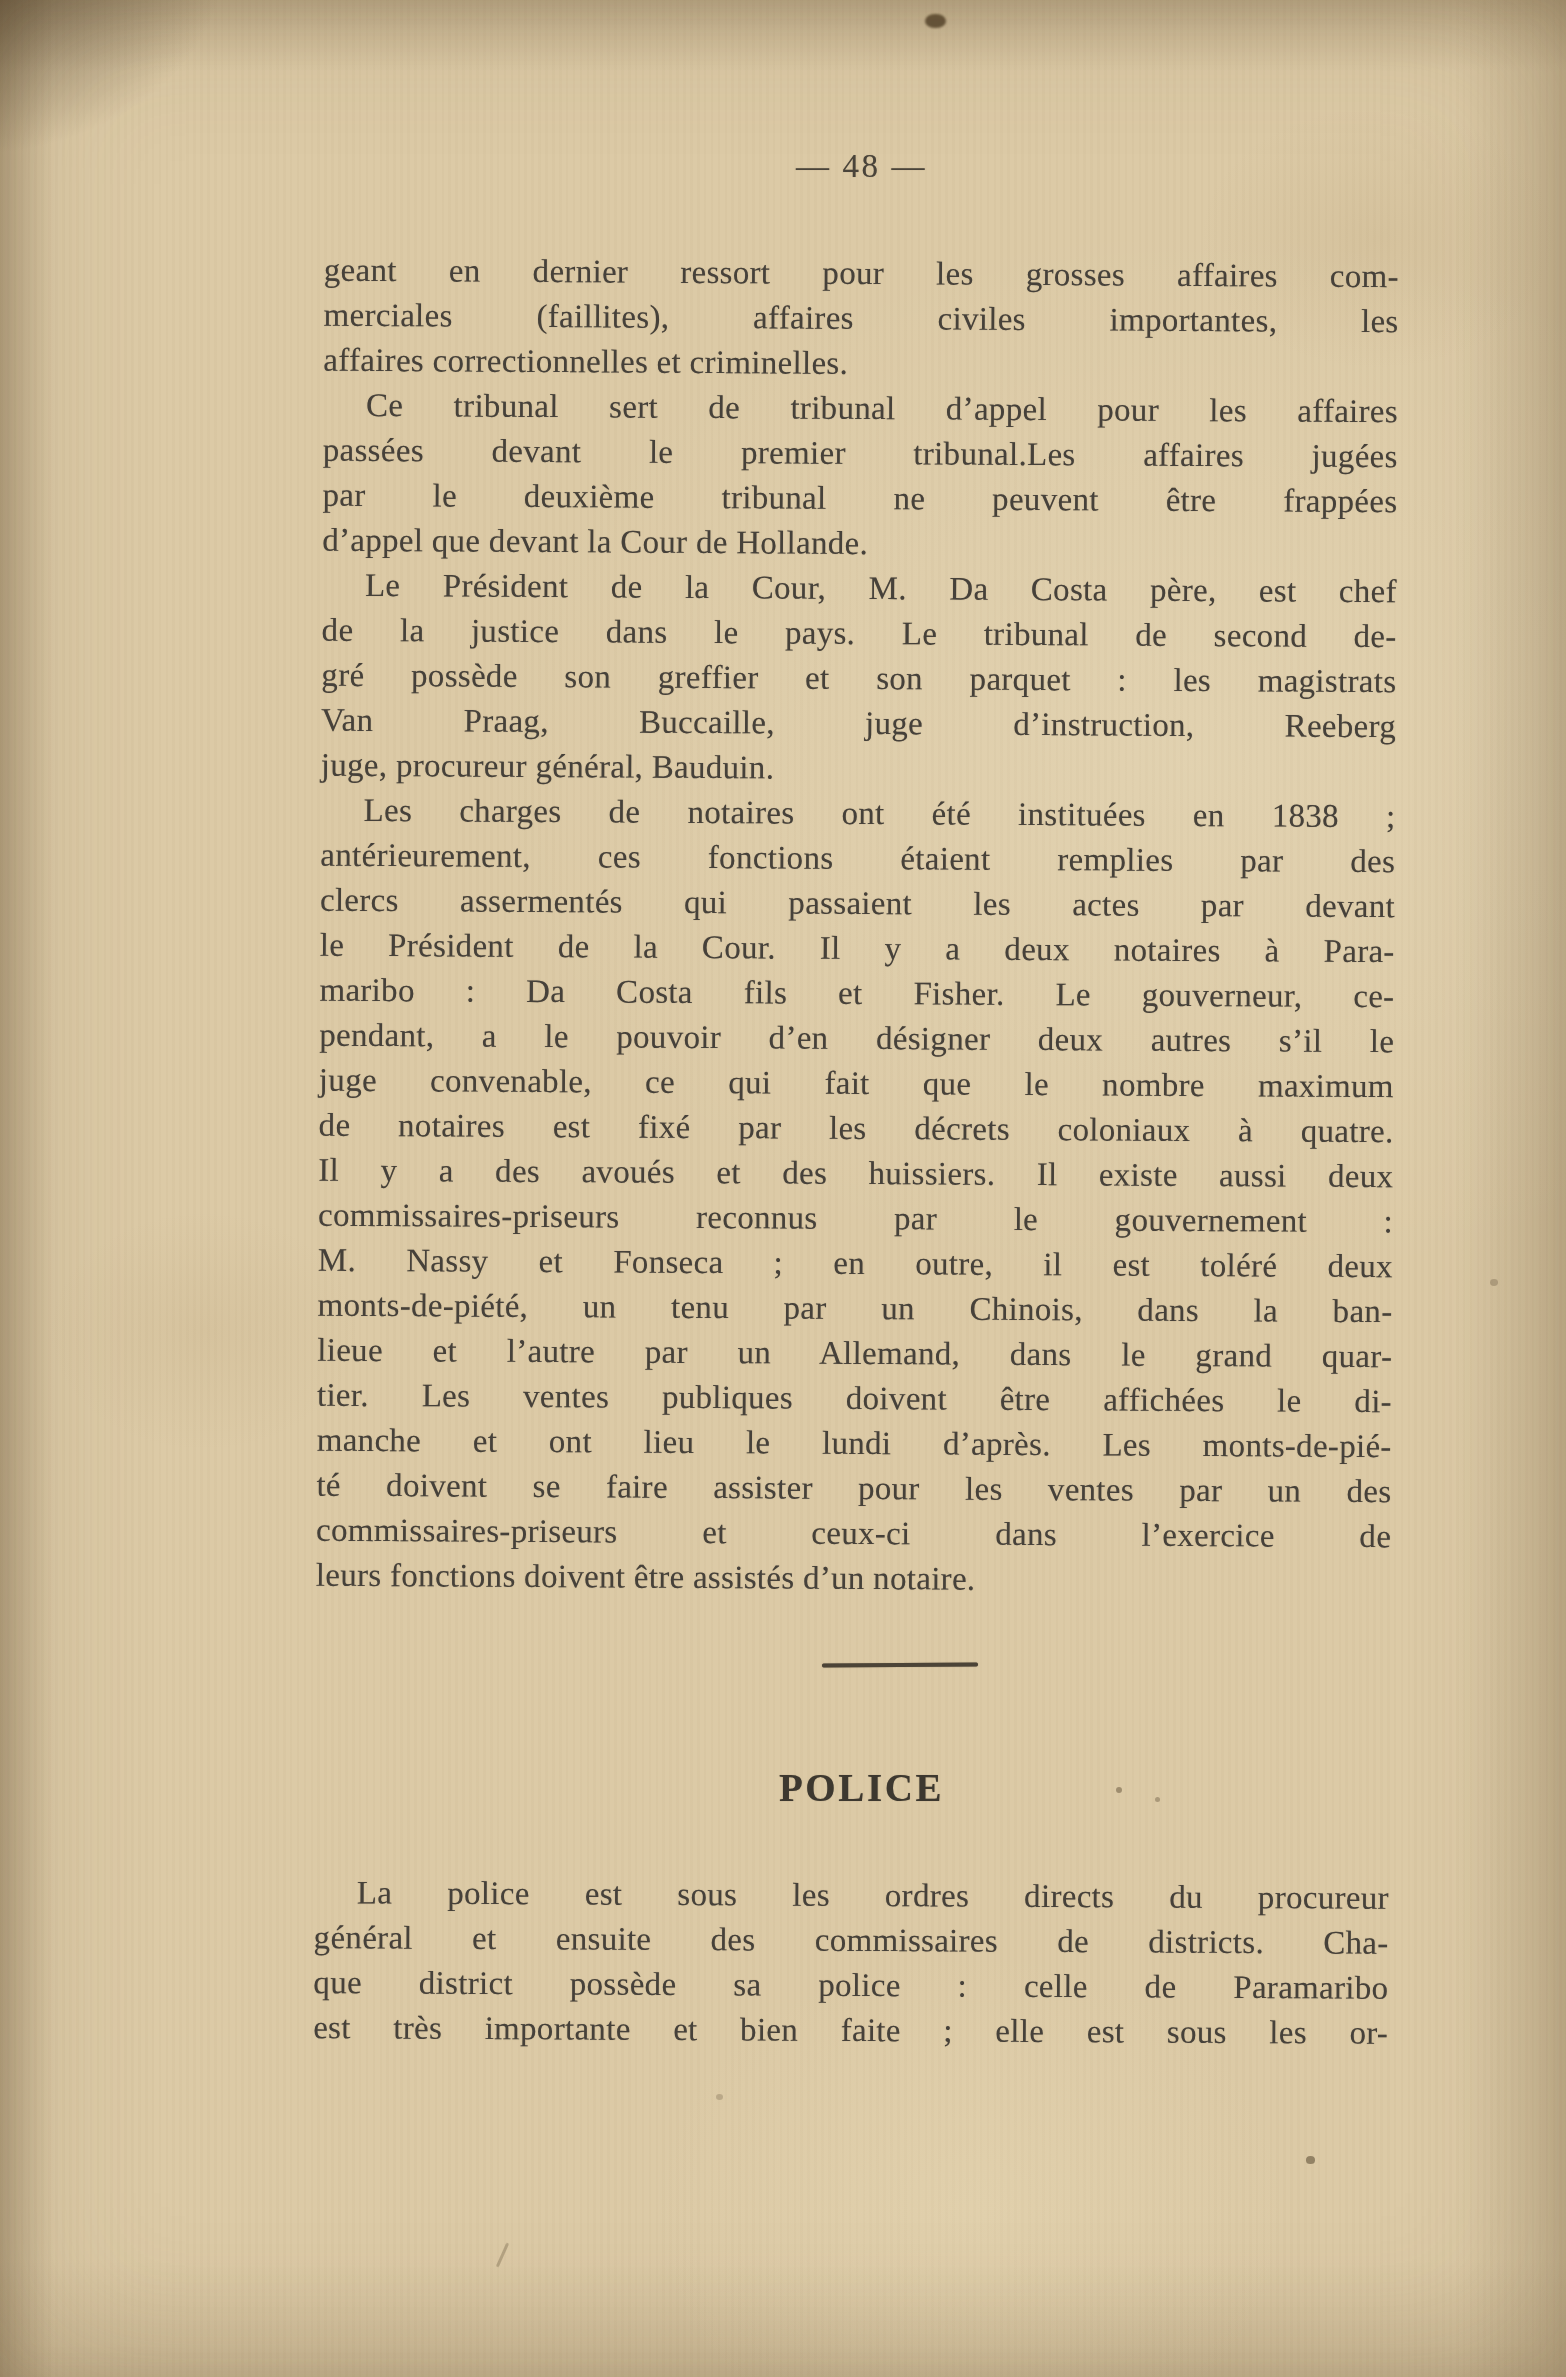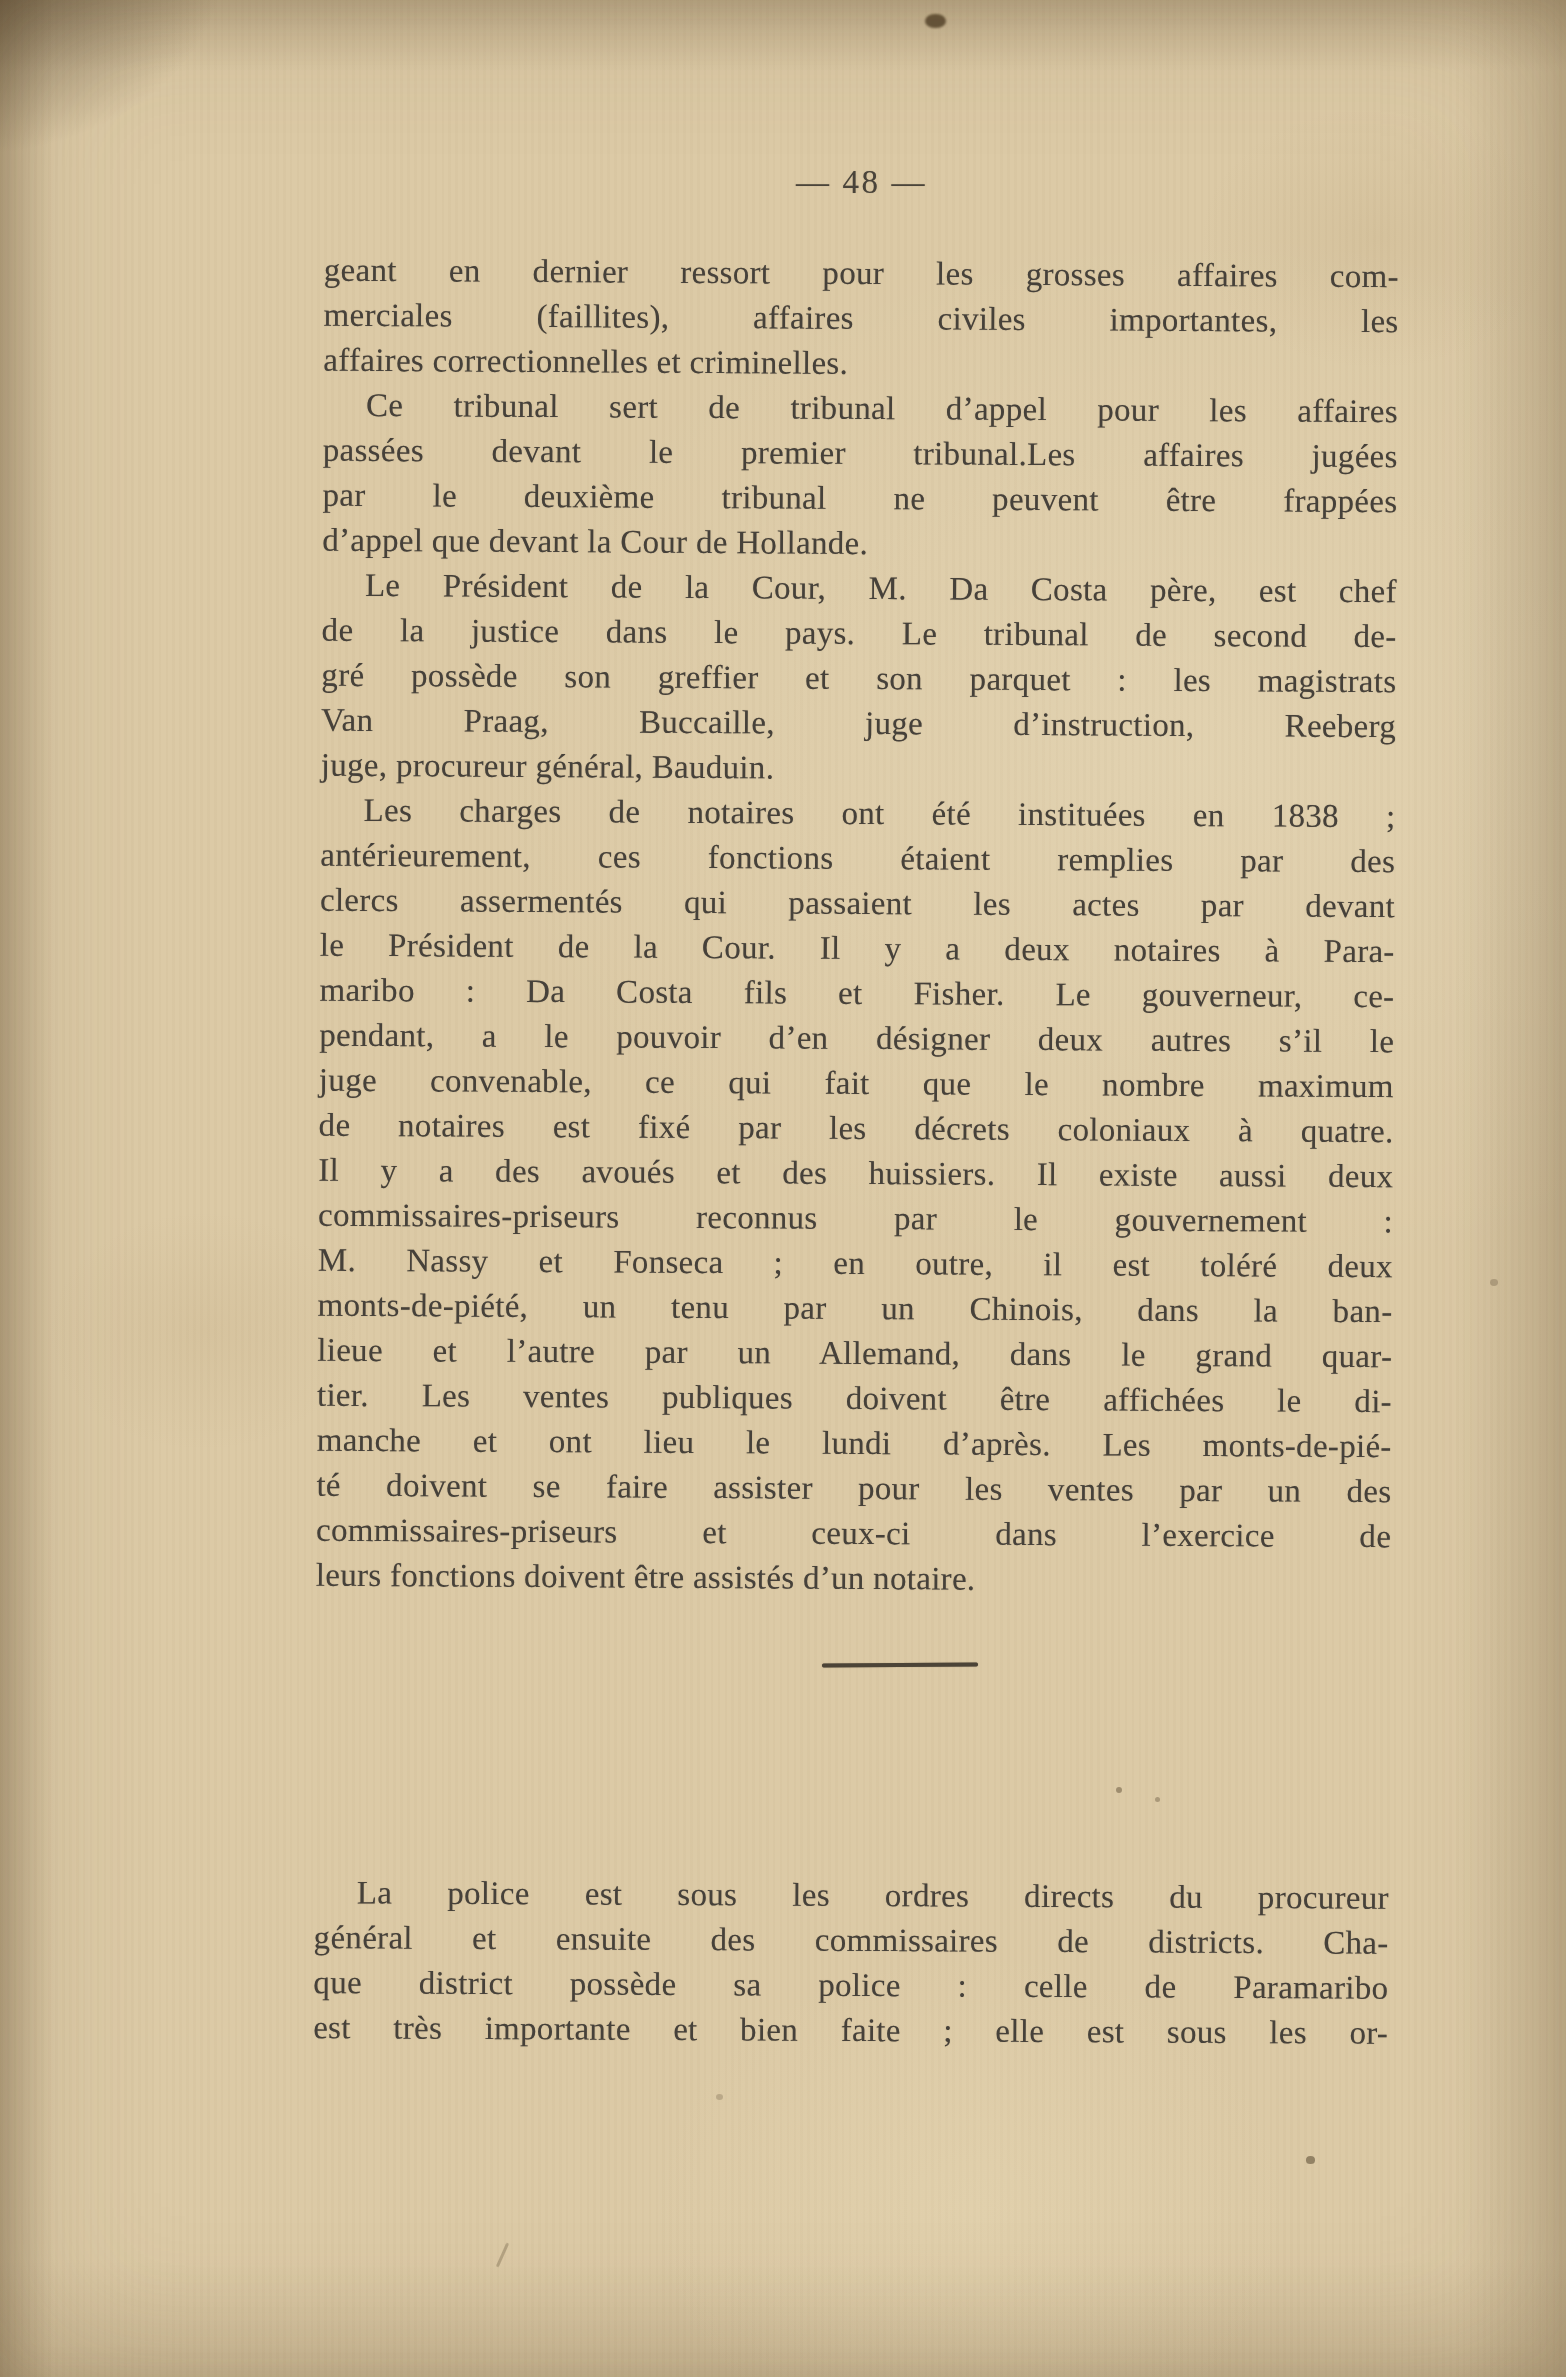--- a/index.html
+++ b/index.html
@@ -31,21 +31,21 @@
     content: "";
     position: absolute;
     inset: 0;
     box-shadow: inset 0 0 154px rgba(90,70,40,.22), inset 0 0 34px rgba(90,70,40,.10);
     pointer-events: none;
   }
 
   .pagenum {
     position: absolute;
     left: 324px;
-    top: 164px;
+    top: 148px;
     width: 1075px;
     text-align: center;
     font-size: 33px;
     letter-spacing: 2.6px;
     color: #4a443a;
     text-shadow: 0 0 0.9px rgba(70,60,45,.35);
   }
 
   .text-main {
     position: absolute;
@@ -159,20 +159,21 @@
       <div class="ln j">manche et ont lieu le lundi d’après. Les monts-de-pié-</div>
       <div class="ln j">té doivent se faire assister pour les ventes par un des</div>
       <div class="ln j">commissaires-priseurs et ceux-ci dans l’exercice de</div>
       <div class="ln">leurs fonctions doivent être assistés d’un notaire.</div>
     </div>
 
   </div>
 
   <div class="rule"></div>
 
+  <div class="heading">POLICE</div>
 
   <div class="text-police">
     <div>
       <div class="ln j ind">La police est sous les ordres directs du procureur</div>
       <div class="ln j">général et ensuite des commissaires de districts. Cha-</div>
       <div class="ln j">que district possède sa police : celle de Paramaribo</div>
       <div class="ln j">est très importante et bien faite ; elle est sous les or-</div>
     </div>
   </div>
 

